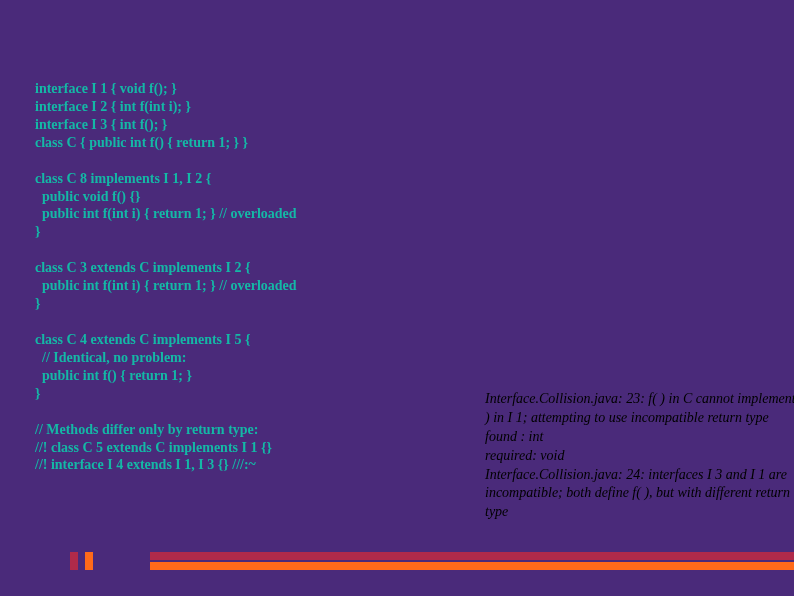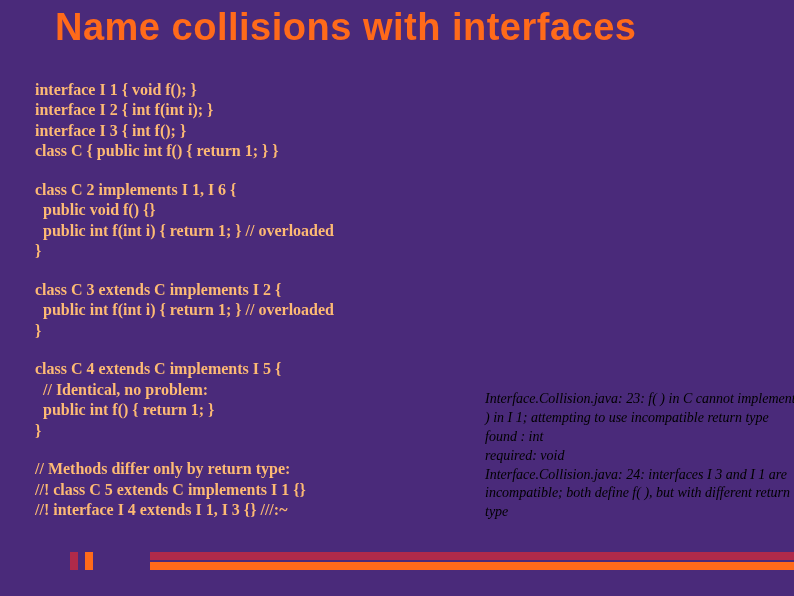--- a/index.html
+++ b/index.html
@@ -28,24 +28,24 @@
     font-family: Arial, Helvetica, sans-serif;
     font-weight: bold;
     font-size: 38px;
     letter-spacing: 0.5px;
   }
   .body {
     position: absolute;
     top: 80px;
     left: 35px;
     width: 390px;
-    color: #fdba74;
+    color: #14b8a6;
     font-family: Georgia, 'Times New Roman', serif;
     font-weight: bold;
-    font-size: 16px;
+    font-size: 14px;
     line-height: 1.28;
   }
   .body .block {
     margin-bottom: 18px;
     white-space: pre;
   }
   .rightcol {
     position: absolute;
     top: 390px;
     left: 440px;
@@ -99,28 +99,27 @@
     top: 0;
     height: 18px;
     background: #ff6a1a;
   }
 </style>
 </head>
 <body>
 
 <div class="slide">
 
-  <div class="title">Name collisions with interfaces</div>
 
   <div class="body">
     <div class="block">interface I 1 { void f(); }
 interface I 2 { int f(int i); }
 interface I 3 { int f(); }
 class C { public int f() { return 1; } }</div>
-    <div class="block">class C 2 implements I 1, I 6 {
+    <div class="block">class C 8 implements I 1, I 2 {
   public void f() {}
   public int f(int i) { return 1; } // overloaded
 }</div>
     <div class="block">class C 3 extends C implements I 2 {
   public int f(int i) { return 1; } // overloaded
 }</div>
     <div class="block">class C 4 extends C implements I 5 {
   // Identical, no problem:
   public int f() { return 1; }
 }</div>

